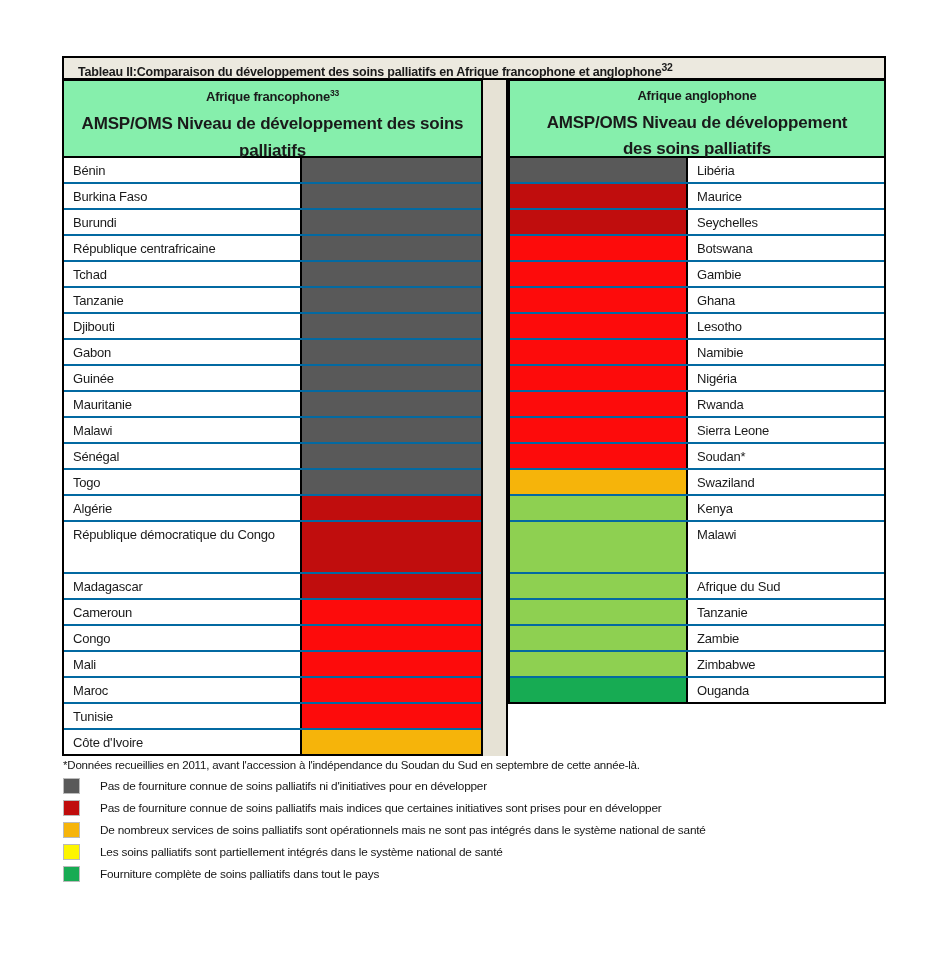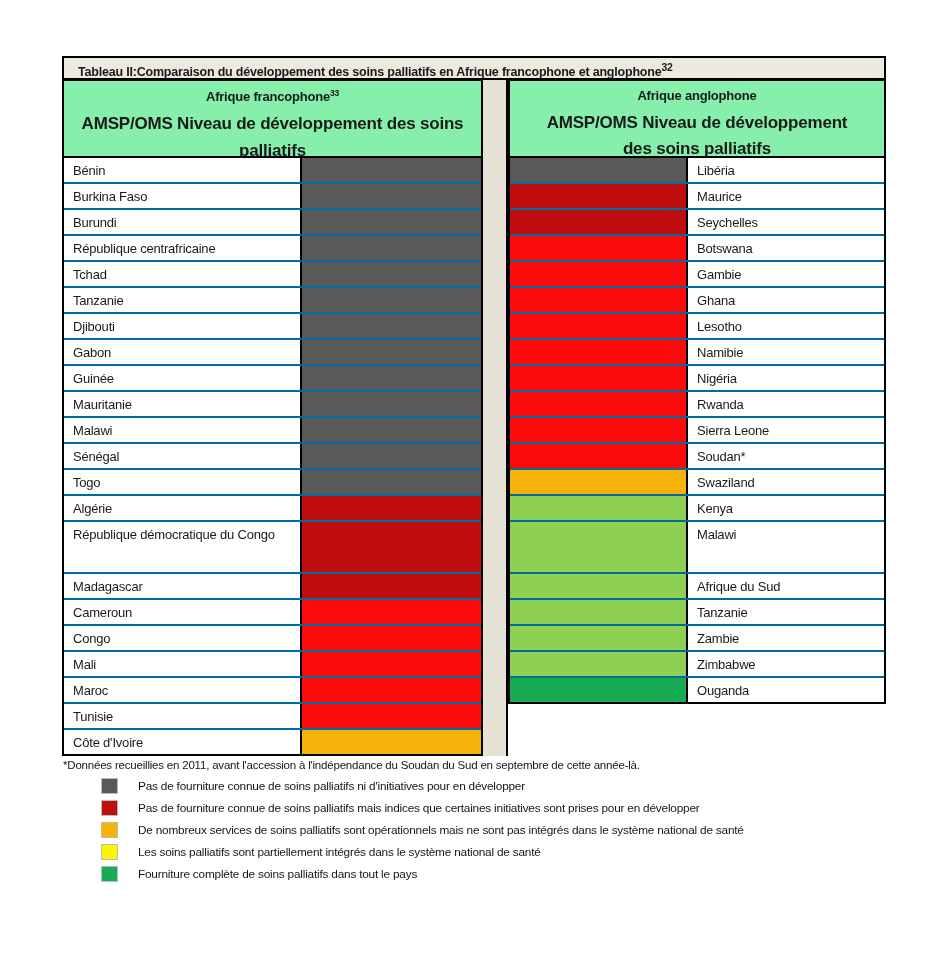--- a/index.html
+++ b/index.html
@@ -38,21 +38,21 @@
   }
   .col-left .name-cell{width:238px;flex:0 0 238px;border-right:2px solid #000;}
   .col-left .color-cell{flex:1;}
   .col-right .color-cell{width:178px;flex:0 0 178px;border-right:2px solid #000;}
   .col-right .name-cell{flex:1;}
   .footnote{
     margin-top:3px;font-size:11.5px;letter-spacing:-0.2px;color:#161616;
     padding-left:1px;white-space:nowrap;
   }
   .legend{margin-top:4px;padding-left:1px;}
-  .legend-row{display:flex;align-items:center;height:22px;margin-left:38px;}
+  .legend-row{display:flex;align-items:center;height:22px;}
   .legend-swatch{width:17px;height:16px;flex:0 0 17px;margin-right:20px;border:1px solid #bbb;box-sizing:border-box;}
   .legend-label{font-size:11.8px;letter-spacing:-0.2px;color:#161616;white-space:nowrap;}
 </style>
 </head>
 <body>
 
 <div class="table-wrap">
 
   <div class="title-bar"><span>Tableau II:Comparaison du développement des soins palliatifs en Afrique francophone et anglophone</span><sup>32</sup></div>
 

